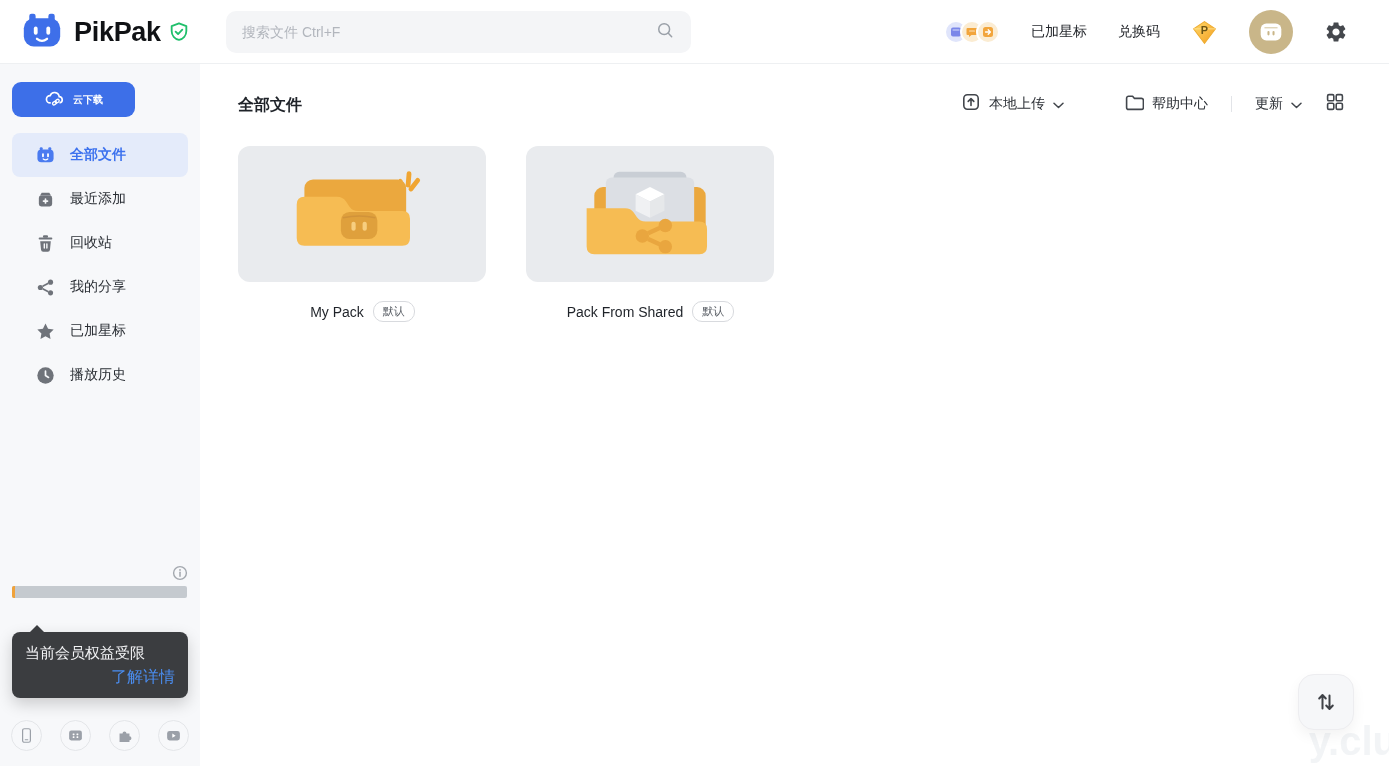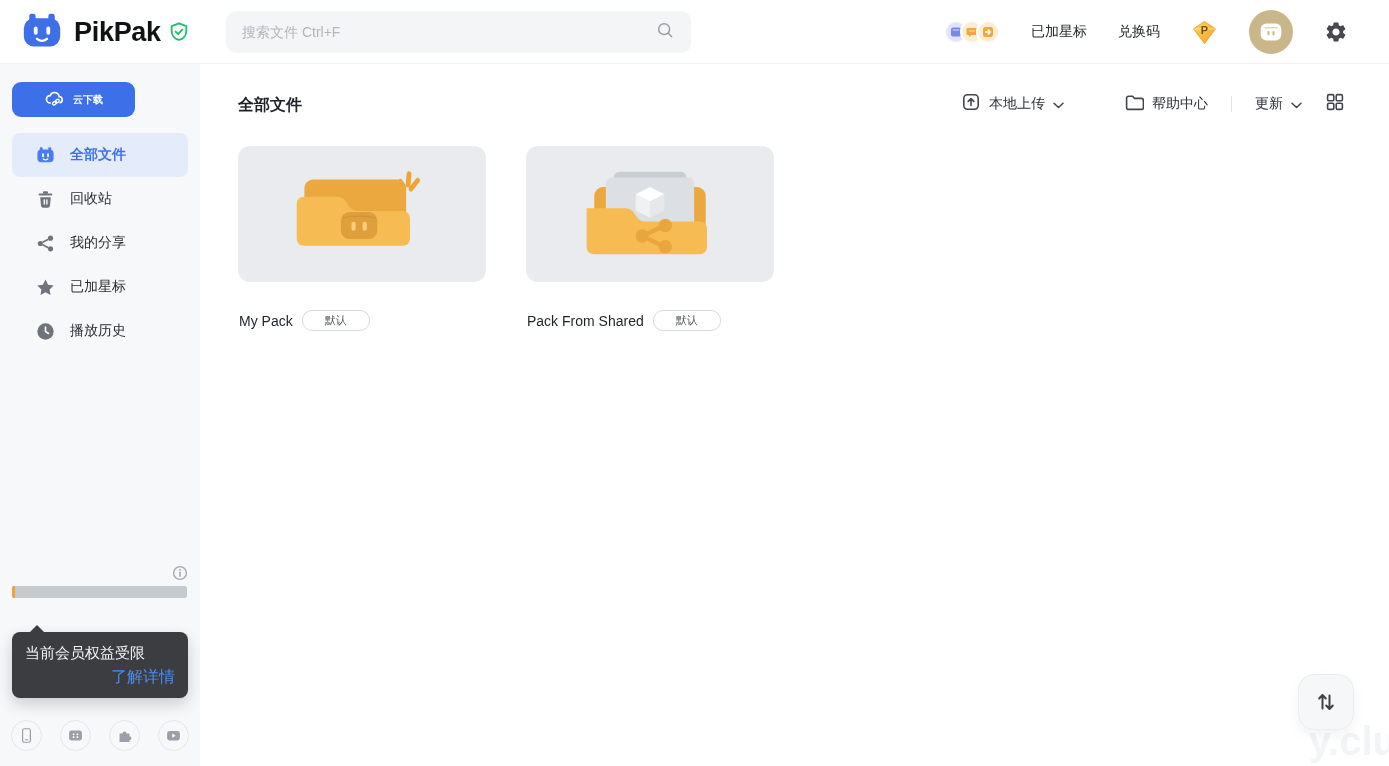--- a/index.html
+++ b/index.html
@@ -53,23 +53,23 @@
   .page-title { position:absolute; left:38px; top:31px; font-size:16px; font-weight:600; color:#1f2329; }
   .toolbar { position:absolute; right:44px; top:28px; display:flex; align-items:center; gap:23px; height:24px; }
   .tb-group { display:flex; align-items:center; gap:8px; cursor:pointer; }
   .tb-label { font-size:14px; color:#2a2e34; white-space:nowrap; }
   .tb-divider { width:1px; height:16px; background:#e2e4e8; }
   .tb-gap { width:14px; }
 
   .cards { position:absolute; left:38px; top:82px; display:flex; gap:40px; }
   .folder-card { width:248px; }
   .card-thumb { width:248px; height:136px; background:#e9ebee; border-radius:12px; display:flex; align-items:center; justify-content:center; cursor:pointer; }
-  .card-caption { margin-top:28px; display:flex; align-items:center; gap:9px; padding-left:1px; }
+  .card-caption { margin-top:19px; display:flex; align-items:center; gap:9px; padding-left:1px;justify-content:center; }
   .card-name { font-size:14px; color:#1f2329; }
-  .card-badge { display:inline-flex; align-items:center; padding:2px 22px; border:1px solid #d8dade; border-radius:10px; font-size:11px; color:#5a5f66; background:#fff; }
+  .card-badge { display:inline-flex; align-items:center; padding:2px 9px; border:1px solid #d8dade; border-radius:10px; font-size:11px; color:#5a5f66; background:#fff; }
 
   .fab { position:absolute; left:1298px; top:674px; width:56px; height:56px; border-radius:16px; background:#f6f7f9; border:1px solid #ededf0; box-shadow:0 6px 14px rgba(0,0,0,.05); display:flex; align-items:center; justify-content:center; cursor:pointer; z-index:15; }
 
   .watermark { position:absolute; right:-8px; bottom:2px; font-size:40px; font-weight:bold; color:rgba(185,192,204,0.18); z-index:5; pointer-events:none; white-space:nowrap; }
 </style>
 </head>
 <body>
 
 <div class="page">
 
@@ -178,20 +178,31 @@
             <rect x="6.4" y="7.6" width="1.9" height="4.2" rx="0.95" fill="#fff"></rect>
             <rect x="11.7" y="7.6" width="1.9" height="4.2" rx="0.95" fill="#fff"></rect>
             <path d="M7.6 13.6 q2.4 1.8 4.8 0" stroke="#fff" stroke-width="1.3" fill="none" stroke-linecap="round"></path>
           </svg>
         </span>
         <span class="mi-label">全部文件</span>
       </li>
       <li class="menu-item">
         <span class="mi-icon">
           <svg width="19" height="19" viewBox="0 0 20 20">
+            <path d="M4.2 5.8 L6 2.8 h8 l1.8 3z" fill="#6f737a"></path>
+            <rect x="3" y="5.8" width="14" height="11.6" rx="2.6" fill="#6f737a"></rect>
+            <rect x="9.1" y="8.6" width="1.8" height="6" rx="0.9" fill="#f7f8fa"></rect>
+            <rect x="7" y="10.7" width="6" height="1.8" rx="0.9" fill="#f7f8fa"></rect>
+          </svg>
+        </span>
+        <span class="mi-label">最近添加</span>
+      </li>
+      <li class="menu-item">
+        <span class="mi-icon">
+          <svg width="19" height="19" viewBox="0 0 20 20">
             <rect x="7.3" y="1.4" width="5.4" height="2.6" rx="1.2" fill="#6f737a"></rect>
             <rect x="2.8" y="3.6" width="14.4" height="2.3" rx="1.1" fill="#6f737a"></rect>
             <path d="M4.4 7.6 h11.2 l-0.9 9 a2.3 2.3 0 01-2.3 2 H7.6 a2.3 2.3 0 01-2.3-2z" fill="#6f737a"></path>
             <rect x="8" y="9.8" width="1.5" height="5.8" rx="0.75" fill="#f7f8fa"></rect>
             <rect x="10.7" y="9.8" width="1.5" height="5.8" rx="0.75" fill="#f7f8fa"></rect>
           </svg>
         </span>
         <span class="mi-label">回收站</span>
       </li>
       <li class="menu-item">

